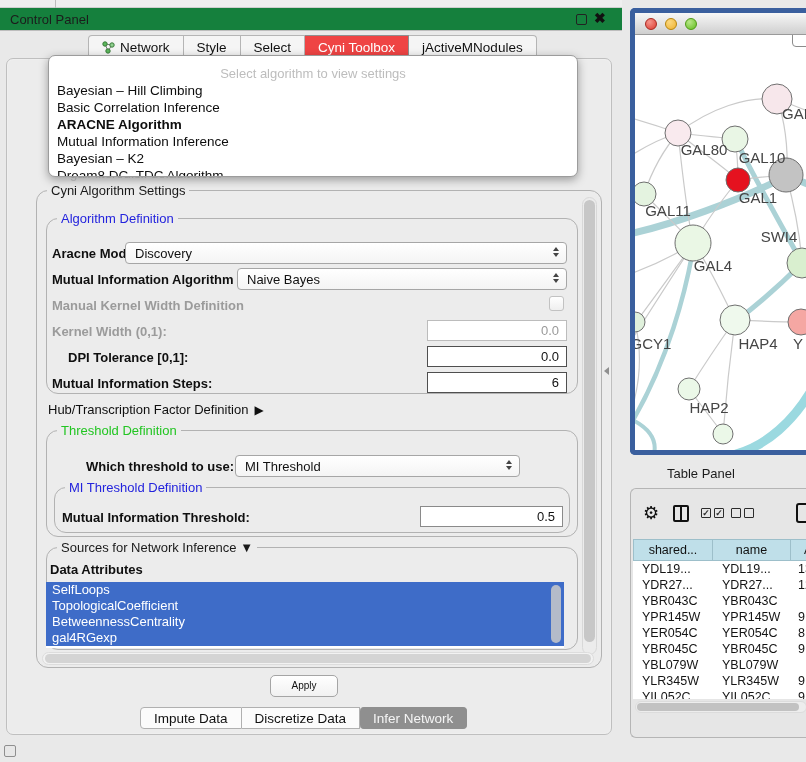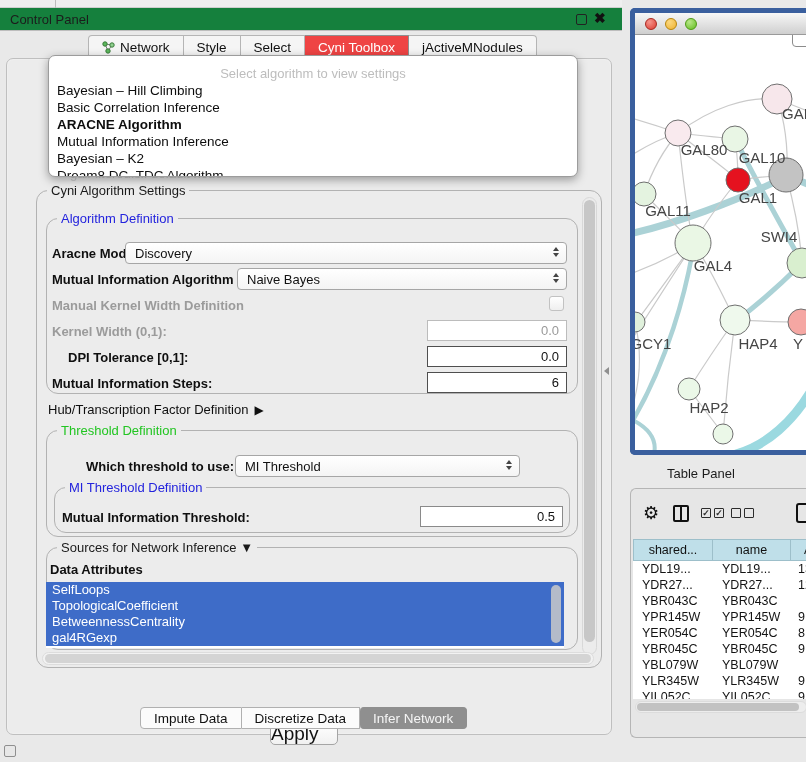--- a/index.html
+++ b/index.html
@@ -58,21 +58,21 @@
 
   .hub-arrow { display:inline-block; margin-left:6px; font-size:12px; }
 
   .src-list { position:absolute; left:46px; top:582px; width:518px; height:66px; background:#fff; overflow:hidden; }
   .src-item { height:16px; line-height:16px; padding-left:6px; font-size:13px; background:#3e6cc8; color:#fff; white-space:nowrap; }
   .src-scroll { position:absolute; right:3px; top:3px; width:10px; height:58px; background:#c9c9c9; border-radius:5px; opacity:.85; }
 
   .hbar { position:absolute; left:42px; top:652px; width:552px; height:13px; background:#f2f2f2; border:1px solid #ddd; border-radius:7px; }
   .hbar .thumb { position:absolute; left:2px; top:1px; right:2px; height:9px; background:#d4d4d4; border-radius:5px; }
 
-  .apply-btn { position:absolute; left:270px; top:675px; width:68px; height:22px; background:linear-gradient(#ffffff,#f1f1f1); border:1px solid #a5a5a5; border-radius:5px; font-size:19px; line-height:20px; color:#111;margin-top:48px; }
+  .apply-btn { position:absolute; left:270px; top:675px; width:68px; height:22px; background:linear-gradient(#ffffff,#f1f1f1); border:1px solid #a5a5a5; border-radius:5px; font-size:10px; text-align:center; line-height:20px; color:#111; }
 
   .bottom-tabs { position:absolute; left:140px; top:707px; height:22px; display:flex; }
   .btab { padding:3px 13px; font-size:13.5px; background:#fbfbfb; border:1px solid #b0b0b0; border-left:none; color:#111; }
   .btab:first-child { border-left:1px solid #b0b0b0; border-radius:4px 0 0 4px; }
   .btab.active { background:#8f8f8f; color:#f5f5f5; border-color:#8f8f8f; border-radius:4px; }
 
   .bl-icon { position:absolute; left:4px; top:745px; width:12px; height:12px; border:1.5px solid #8f8f8f; border-radius:2px; background:#e7e7e7; }
 
   .splitter-arrow { position:absolute; left:604px; top:367px; width:0; height:0; border-top:4px solid transparent; border-bottom:4px solid transparent; border-right:5px solid #8f8f8f; }
 

